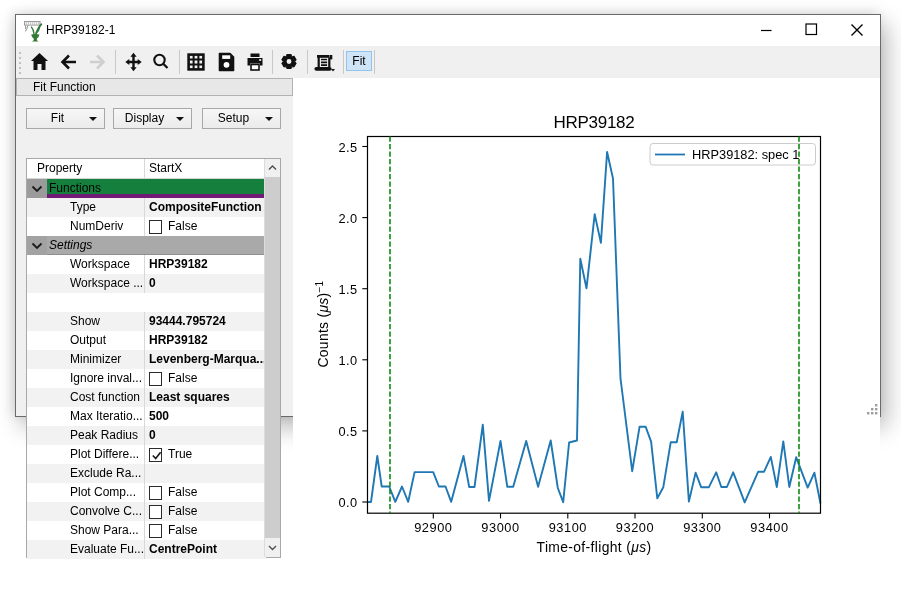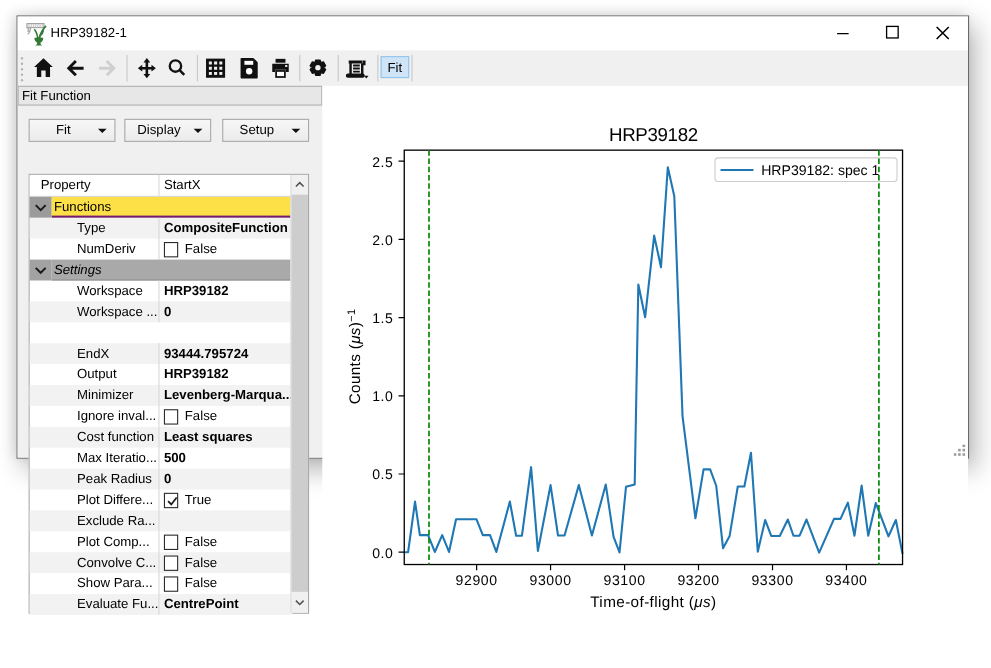--- a/index.html
+++ b/index.html
@@ -10,37 +10,37 @@
   .title-text{position:absolute;left:30px;top:0;height:31px;line-height:31px;font-size:12px;color:#000;}
   .tb-ico{position:absolute;left:7px;top:3px;}
   .winbtns{position:absolute;right:0;top:0;height:31px;}
   .toolbar{position:absolute;left:0;top:31px;width:864px;height:32px;background:#f0f0f0;}
   .sep{position:absolute;top:4px;width:1px;height:24px;background:#c8c8c8;}
   .icon{position:absolute;top:0;}
   .fitbtn{position:absolute;left:330px;top:5px;width:26px;height:20px;background:#cfe4f7;border:1px solid #91c4ec;
     font-size:12px;color:#000;text-align:center;line-height:18px;}
   .dock{position:absolute;left:0;top:63px;width:277px;bottom:0;background:#f0f0f0;}
   .dockhead{position:absolute;left:0px;top:0px;width:277px;height:18px;background:#e7e7e7;border:1px solid #b2b2b2;
-    font-size:12px;color:#000;line-height:16px;padding-left:3px;}
+    font-size:12px;color:#000;line-height:16px;padding-left:16px;}
   .btn{position:absolute;top:30px;height:21px;width:79px;background:linear-gradient(#f7f7f7,#ebebeb);
     border:1px solid #a8a8a8;font-size:12px;color:#000;text-align:center;line-height:19px;padding-right:16px;}
   .btn .dar{position:absolute;right:7px;top:8px;width:0;height:0;border-left:4px solid transparent;
     border-right:4px solid transparent;border-top:4.5px solid #111;}
   .ptable{position:absolute;left:10px;top:80px;width:255px;height:400px;background:#ffffff;border:1px solid #a8a8a8;
     font-size:12px;color:#000;}
   .thead{position:absolute;left:0;top:0;width:238px;height:20px;background:#fff;border-bottom:1px solid #d4d4d4;}
   .thead .c1{position:absolute;left:10px;top:2px;}
   .thead .c2{position:absolute;left:122px;top:2px;}
   .vdiv{position:absolute;left:117px;top:0;bottom:0;width:1px;background:#d8d8d8;}
   .trow{position:absolute;left:0;width:239px;height:19px;}
   .trow .lab{position:absolute;left:43px;top:2px;white-space:nowrap;}
   .trow .val{position:absolute;left:122px;top:2px;white-space:nowrap;font-weight:bold;}
   .alt{background:#f2f2f2;}
   .grp-chev{position:absolute;left:0;top:0;width:20px;height:19px;background:#9b9b9b;}
-  .grp-lab{position:absolute;left:20px;top:0;right:0;height:19px;background:#fde047;border-bottom:2px solid #701a75;}
+  .grp-lab{position:absolute;left:20px;top:0;right:0;height:19px;background:#15803d;border-bottom:4px solid #701a75;}
   .grp-lab span{position:absolute;left:2px;top:2px;}
   .sel .grp-chev{background:#a2a2a2;}
   .sel .grp-lab{background:#a9a9a9;border-bottom:1px solid #8f8f8f;font-style:italic;}
   .cb{position:absolute;left:121.5px;top:3px;width:13.5px;height:13.5px;border:1.5px solid #2b2b2b;background:#fff;}
   .cbl{position:absolute;left:141px;top:2px;}
   .sbar{position:absolute;right:0px;top:0px;width:16px;height:398px;background:#f0f0f0;border-left:1px solid #dcdcdc;}
   .sthumb{position:absolute;left:0px;top:18px;width:15px;height:361px;background:#cdcdcd;}
   .plot{position:absolute;left:277px;top:62.5px;width:587px;height:488.5px;background:#ffffff;}
   .grip{position:absolute;right:3px;bottom:2px;}
 </style>
@@ -187,21 +187,21 @@
           <span class="lab">Workspace</span>
           <div class="vdiv"></div>
           <span class="val">HRP39182</span>
         </div>
       <div class="trow alt" style="top:115px">
           <span class="lab">Workspace ...</span>
           <div class="vdiv"></div>
           <span class="val">0</span>
         </div>
       <div class="trow alt" style="top:153px">
-          <span class="lab">EndX</span>
+          <span class="lab">Show</span>
           <div class="vdiv"></div>
           <span class="val">93444.795724</span>
         </div>
       <div class="trow" style="top:172px">
           <span class="lab">Output</span>
           <div class="vdiv"></div>
           <span class="val">HRP39182</span>
         </div>
       <div class="trow alt" style="top:191px">
           <span class="lab">Minimizer</span>

